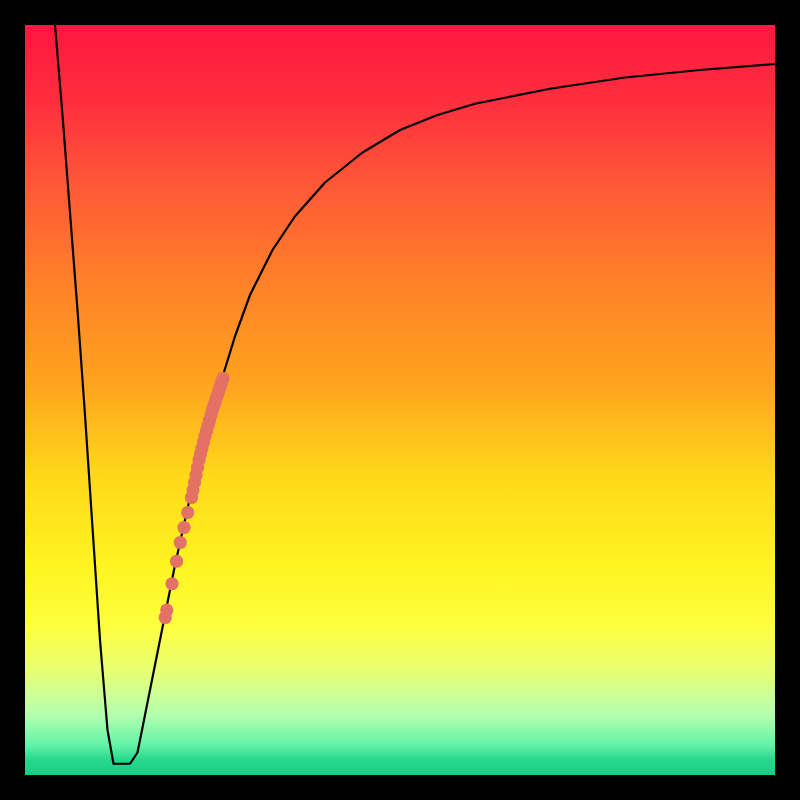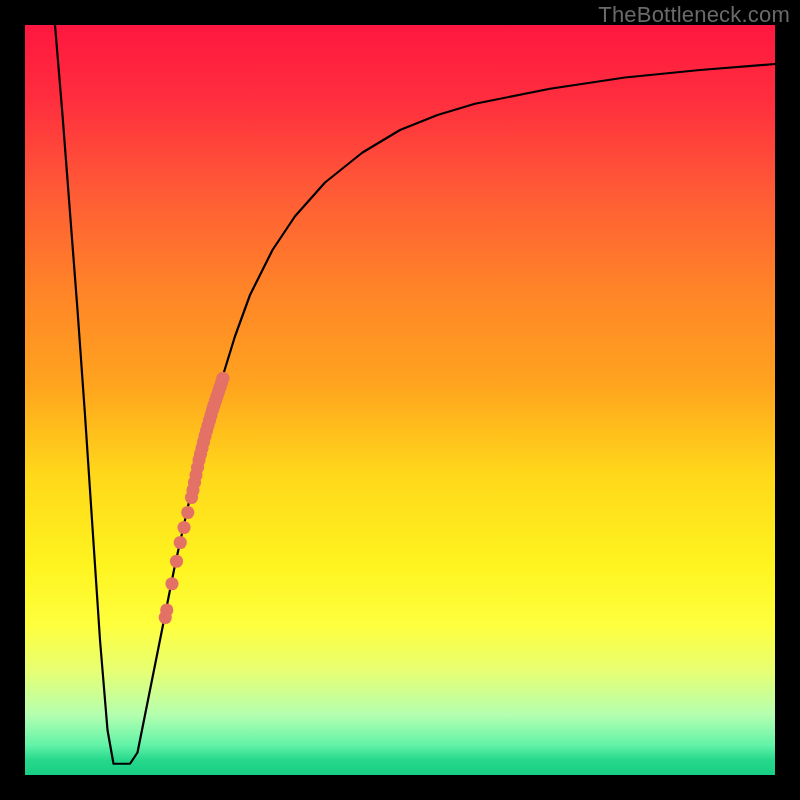--- a/index.html
+++ b/index.html
@@ -55,21 +55,20 @@
     left: 0;
     top: 0;
     width: 750px;
     height: 750px;
   }
 </style>
 </head>
 <body>
 
 <div class="frame">
-  <div class="watermark">TheBottleneck.com</div>
   <div class="plot">
     <svg class="curve" viewBox="0 0 750 750" preserveAspectRatio="none">
       <path id="curve-path" fill="none" stroke="#000" stroke-width="2.2" stroke-linejoin="round" stroke-linecap="round" d="M30.00,0.00 L37.50,90.00 L45.00,187.50 L52.50,285.00 L60.00,390.00 L67.50,502.50 L75.00,615.00 L82.50,705.00 L88.50,738.75 L97.50,738.75 L105.00,738.75 L112.50,727.50 L120.00,690.00 L127.50,652.50 L135.00,615.00 L142.50,577.50 L150.00,540.00 L165.00,472.50 L180.00,412.50 L195.00,360.00 L210.00,311.25 L225.00,270.00 L247.50,225.00 L270.00,191.25 L300.00,157.50 L337.50,127.50 L375.00,105.00 L412.50,90.00 L450.00,78.75 L525.00,63.75 L600.00,52.50 L675.00,45.00 L750.00,39.00"></path>
       <g id="points-group">
           <circle cx="140.25" cy="592.50" r="6.6" fill="#e47166"></circle>
           <circle cx="141.75" cy="585.00" r="6.6" fill="#e47166"></circle>
           <circle cx="147.00" cy="558.75" r="6.6" fill="#e47166"></circle>
           <circle cx="151.50" cy="536.25" r="6.6" fill="#e47166"></circle>
           <circle cx="155.25" cy="517.50" r="6.6" fill="#e47166"></circle>
           <circle cx="159.00" cy="502.50" r="6.6" fill="#e47166"></circle>

